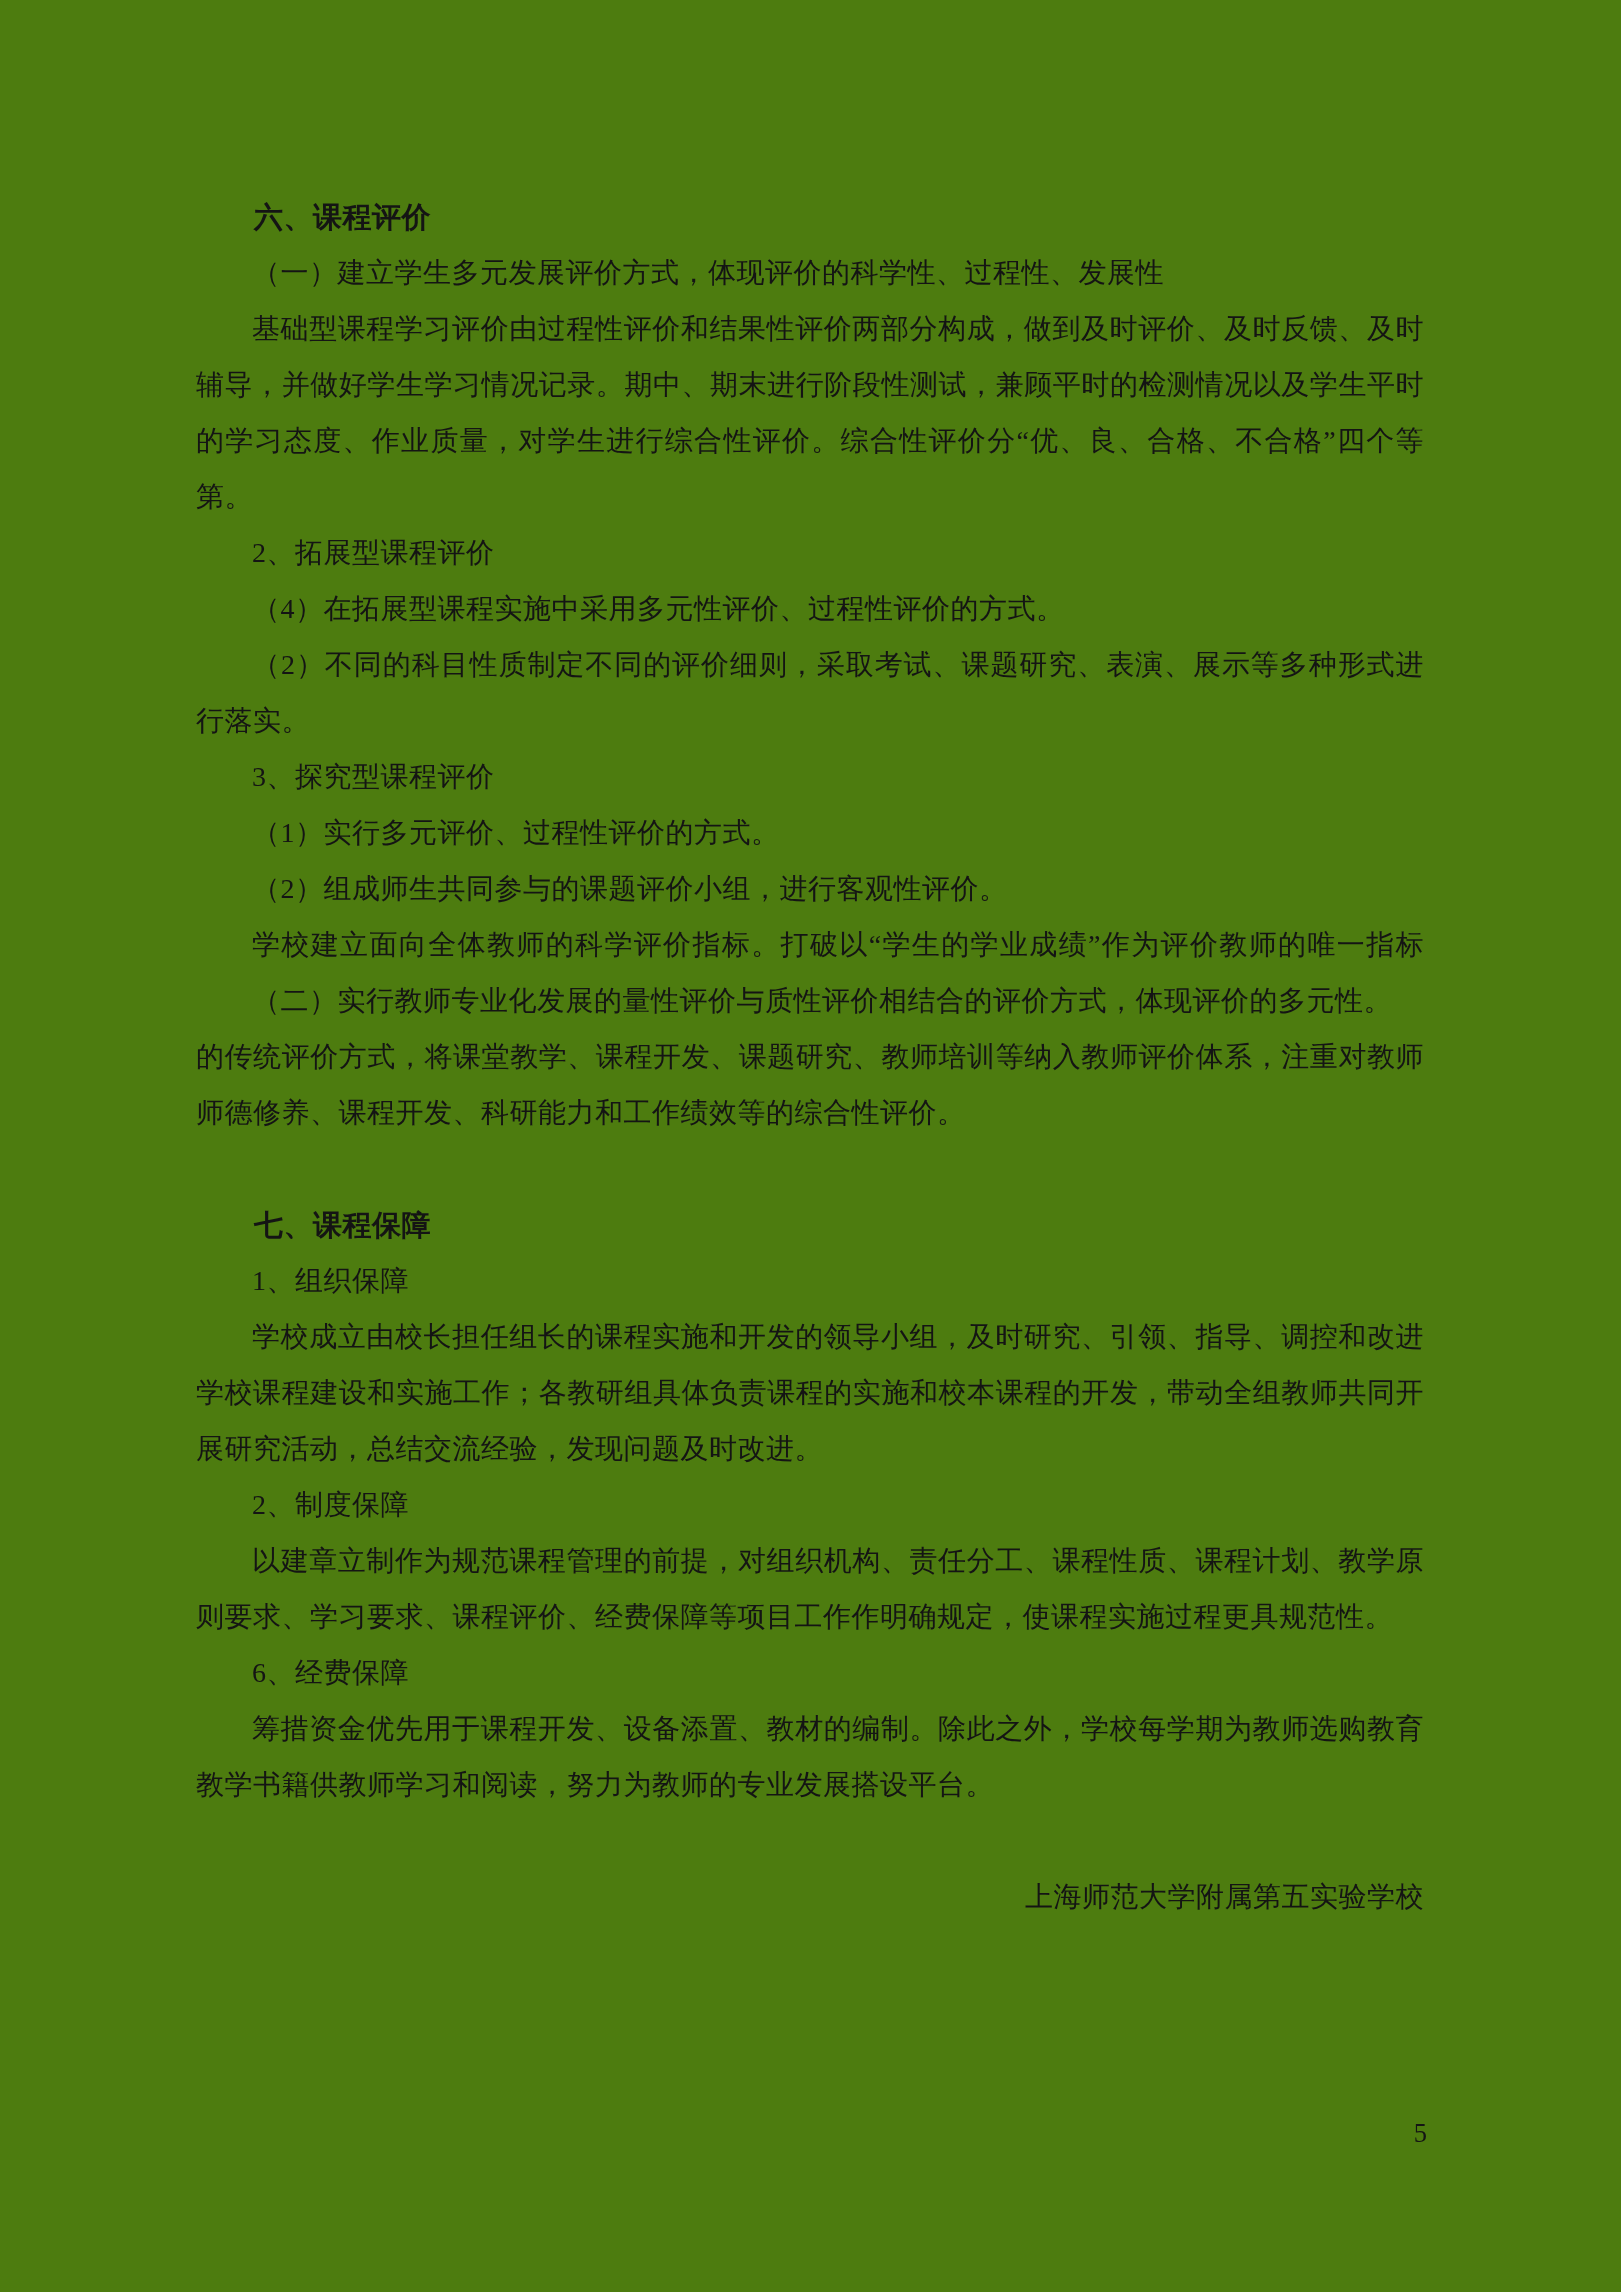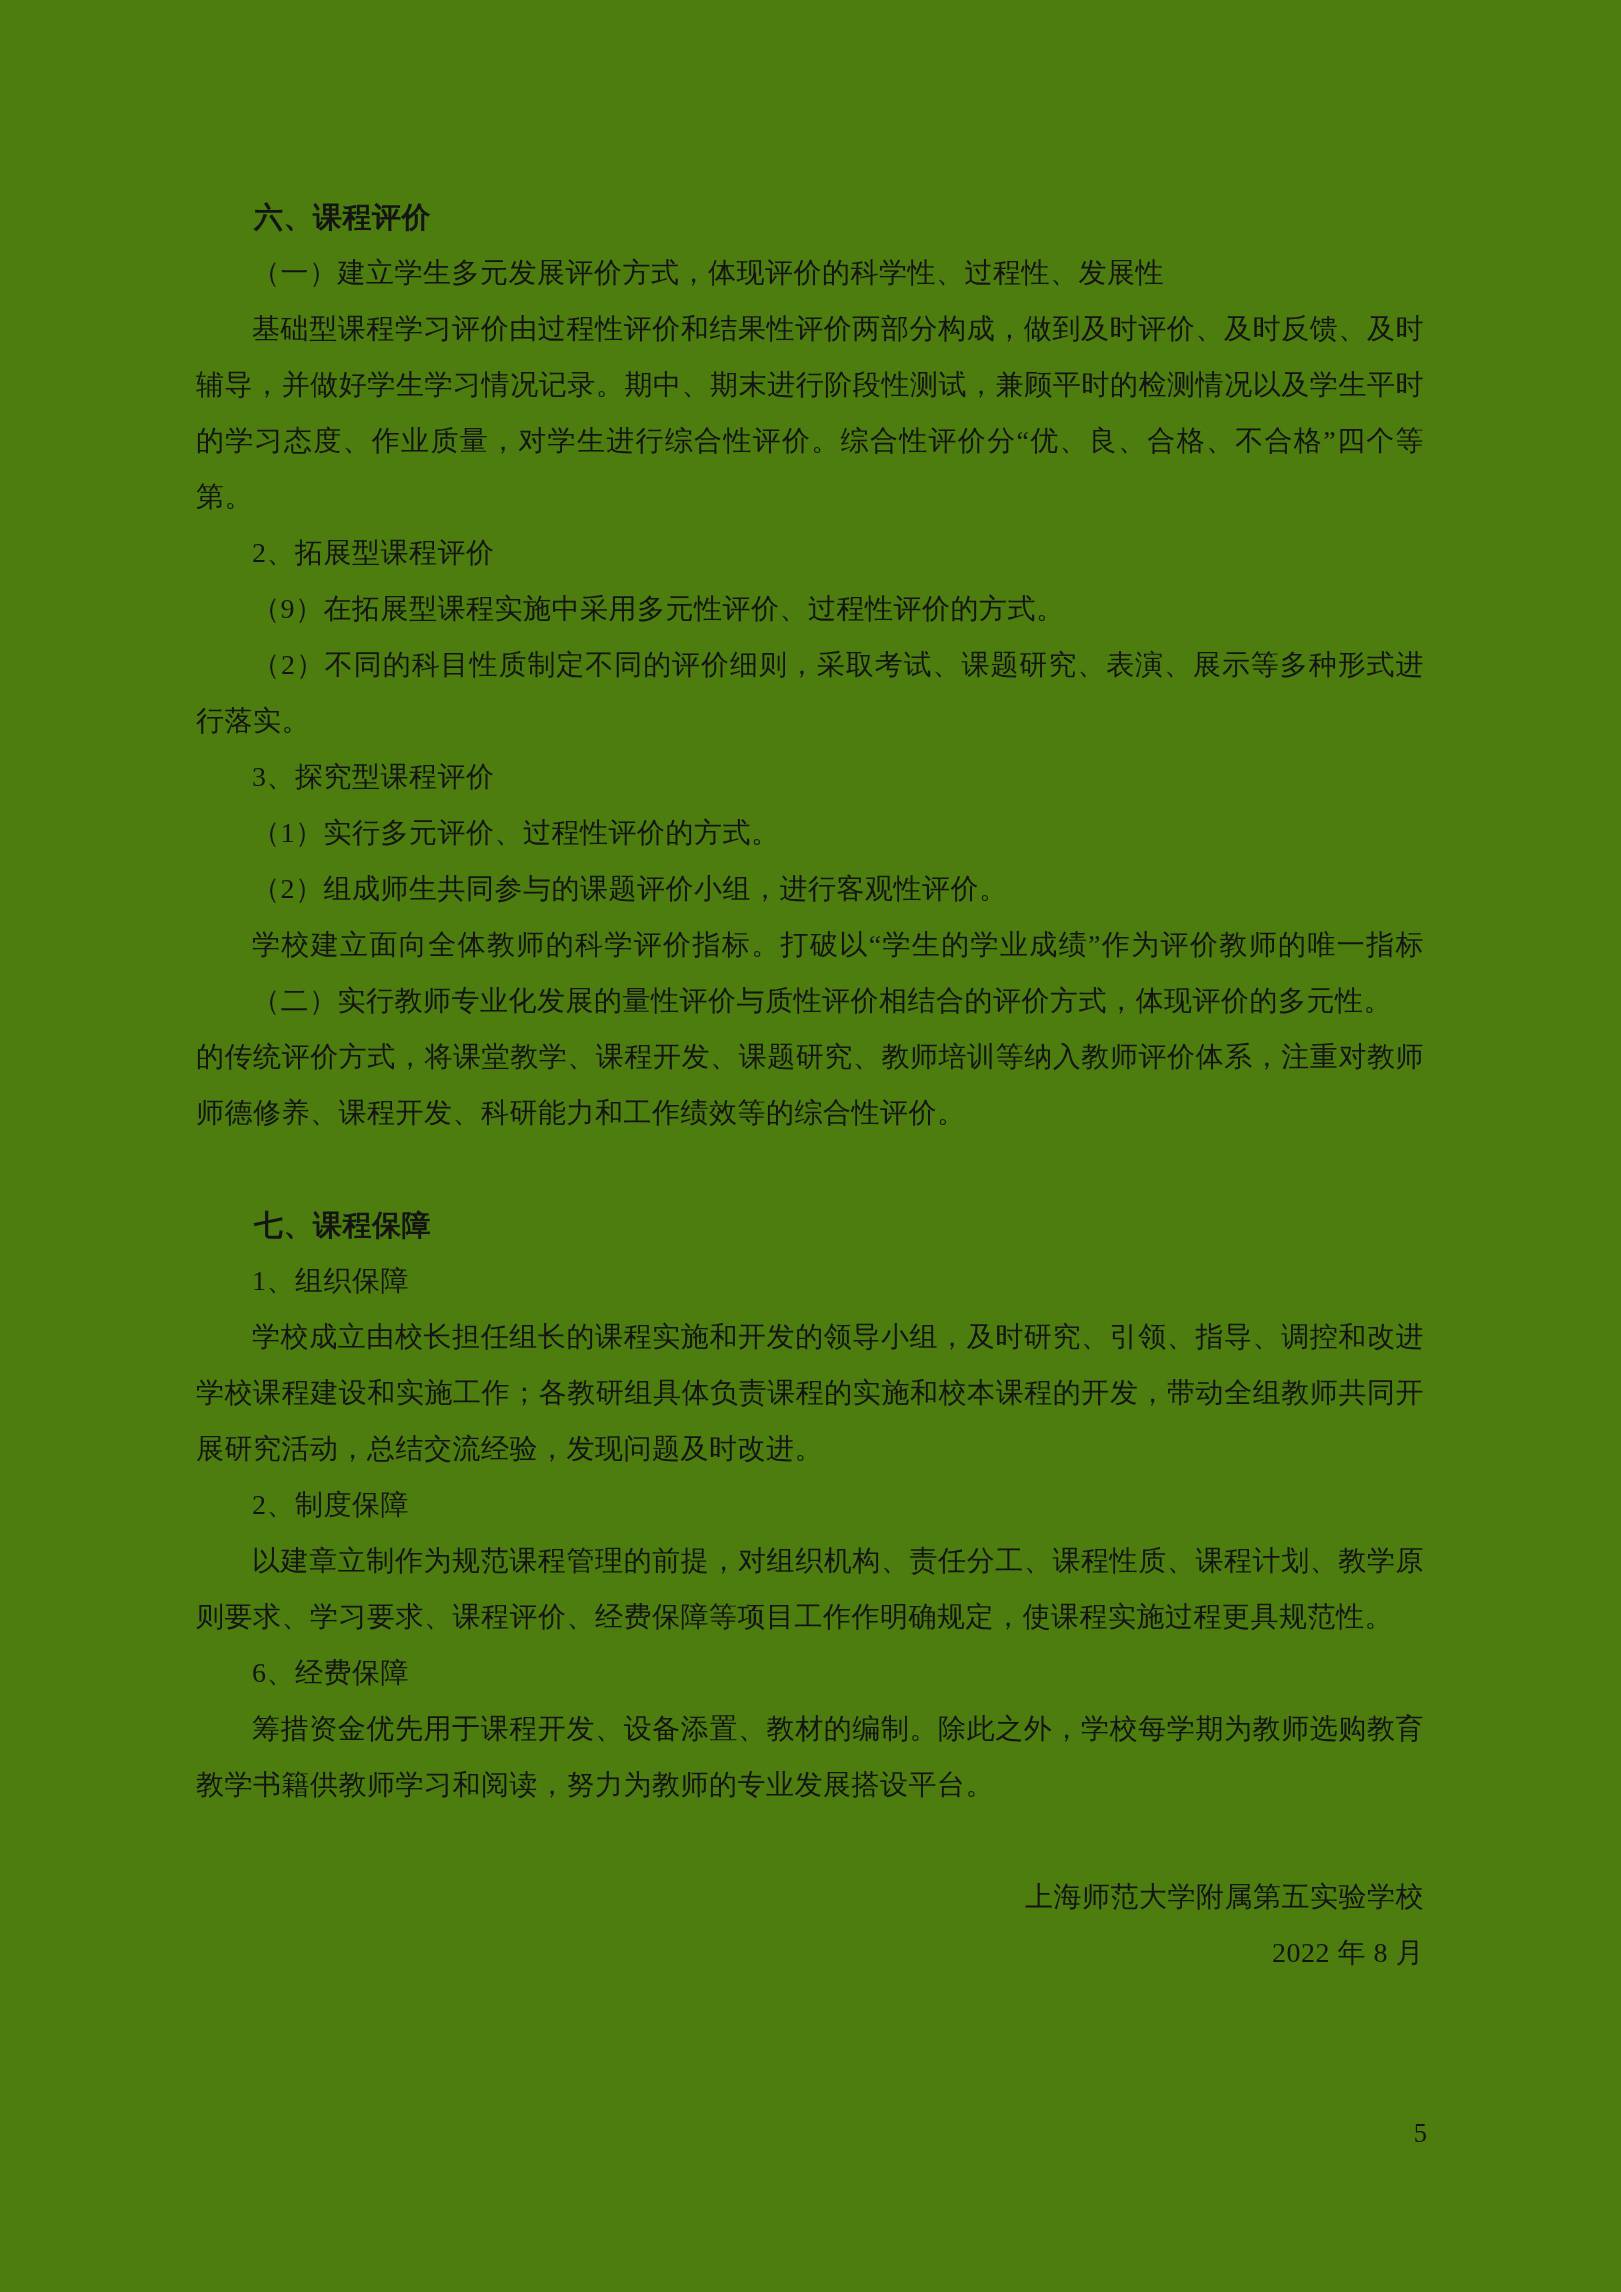--- a/index.html
+++ b/index.html
@@ -61,21 +61,21 @@
 
 <div class="page">
   <div class="content">
       <div class="line heading indent">六、课程评价</div>
       <div class="line indent">（一）建立学生多元发展评价方式，体现评价的科学性、过程性、发展性</div>
       <div class="line indent jfull">基础型课程学习评价由过程性评价和结果性评价两部分构成，做到及时评价、及时反馈、及时</div>
       <div class="line jfull">辅导，并做好学生学习情况记录。期中、期末进行阶段性测试，兼顾平时的检测情况以及学生平时</div>
       <div class="line jfull">的学习态度、作业质量，对学生进行综合性评价。综合性评价分“优、良、合格、不合格”四个等</div>
       <div class="line">第。</div>
       <div class="line indent">2、拓展型课程评价</div>
-      <div class="line indent">（9）在拓展型课程实施中采用多元性评价、过程性评价的方式。</div>
+      <div class="line indent">（4）在拓展型课程实施中采用多元性评价、过程性评价的方式。</div>
       <div class="line indent jfull">（2）不同的科目性质制定不同的评价细则，采取考试、课题研究、表演、展示等多种形式进</div>
       <div class="line">行落实。</div>
       <div class="line indent">3、探究型课程评价</div>
       <div class="line indent">（1）实行多元评价、过程性评价的方式。</div>
       <div class="line indent">（2）组成师生共同参与的课题评价小组，进行客观性评价。</div>
       <div class="line indent jfull">学校建立面向全体教师的科学评价指标。打破以“学生的学业成绩”作为评价教师的唯一指标</div>
       <div class="line indent">（二）实行教师专业化发展的量性评价与质性评价相结合的评价方式，体现评价的多元性。</div>
       <div class="line jfull">的传统评价方式，将课堂教学、课程开发、课题研究、教师培训等纳入教师评价体系，注重对教师</div>
       <div class="line">师德修养、课程开发、科研能力和工作绩效等的综合性评价。</div>
       <div class="line blank"></div>
@@ -85,17 +85,16 @@
       <div class="line jfull">学校课程建设和实施工作；各教研组具体负责课程的实施和校本课程的开发，带动全组教师共同开</div>
       <div class="line">展研究活动，总结交流经验，发现问题及时改进。</div>
       <div class="line indent">2、制度保障</div>
       <div class="line indent jfull">以建章立制作为规范课程管理的前提，对组织机构、责任分工、课程性质、课程计划、教学原</div>
       <div class="line">则要求、学习要求、课程评价、经费保障等项目工作作明确规定，使课程实施过程更具规范性。</div>
       <div class="line indent">6、经费保障</div>
       <div class="line indent jfull">筹措资金优先用于课程开发、设备添置、教材的编制。除此之外，学校每学期为教师选购教育</div>
       <div class="line">教学书籍供教师学习和阅读，努力为教师的专业发展搭设平台。</div>
       <div class="line blank"></div>
       <div class="line right">上海师范大学附属第五实验学校</div>
-      <div class="line right">2022 年 8 月</div>
     </div>
   <div class="pageno">5</div>
 </div>
 
 
 </body></html>

